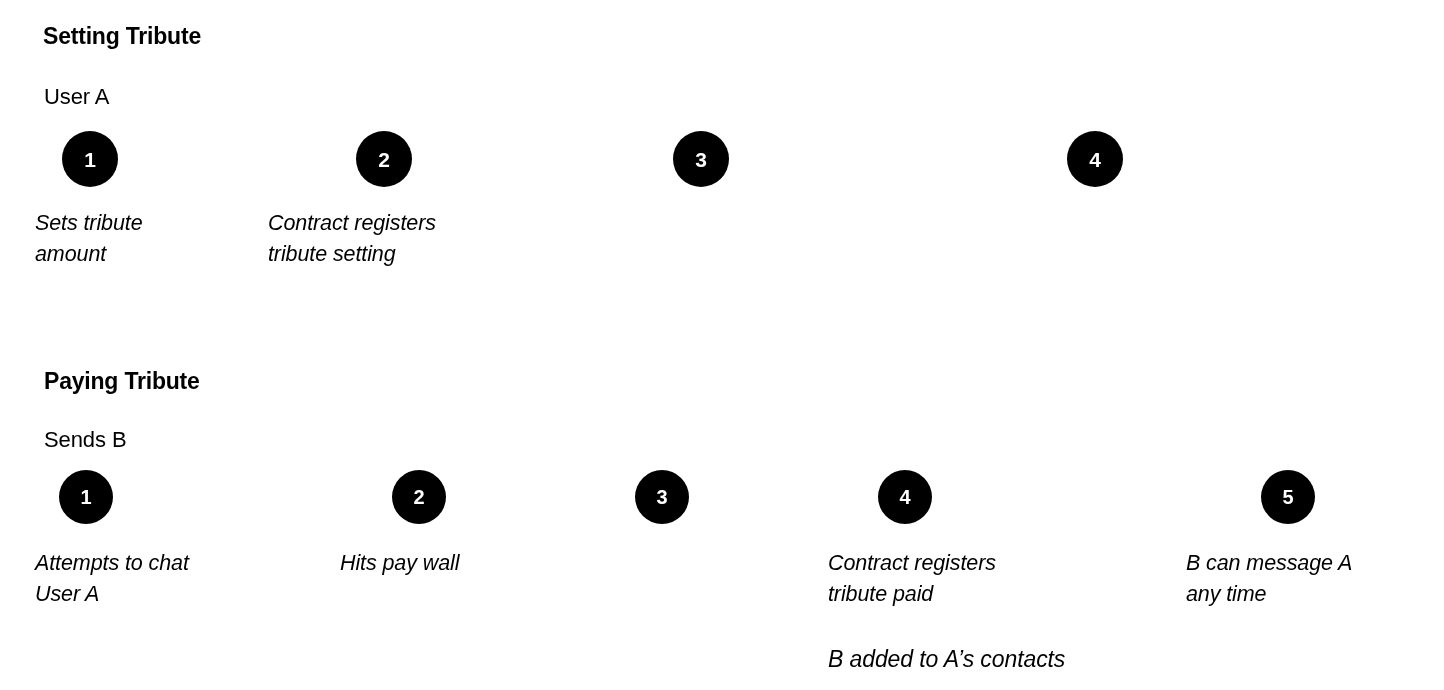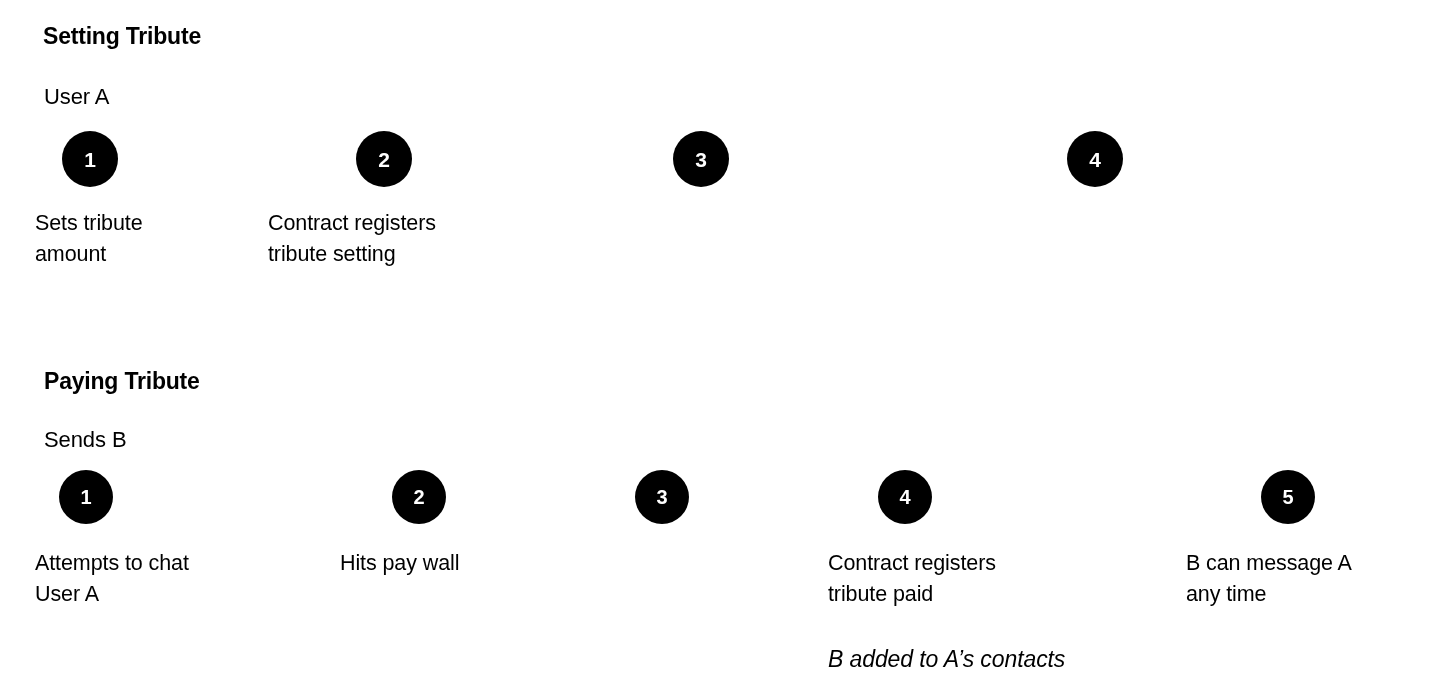--- a/index.html
+++ b/index.html
@@ -60,20 +60,21 @@
   .step-badge.small {
     width: 54px;
     height: 54px;
     font-size: 20px;
   }
 
   
   .step-caption {
     position: absolute;
     font-size: 21.5px;
+    font-style: italic;
     line-height: 31px;
     letter-spacing: -0.1px;
     white-space: pre-line;
   }
 
   .step-note {
     position: absolute;
     font-size: 23px;
     font-style: italic;
     line-height: 31px;

